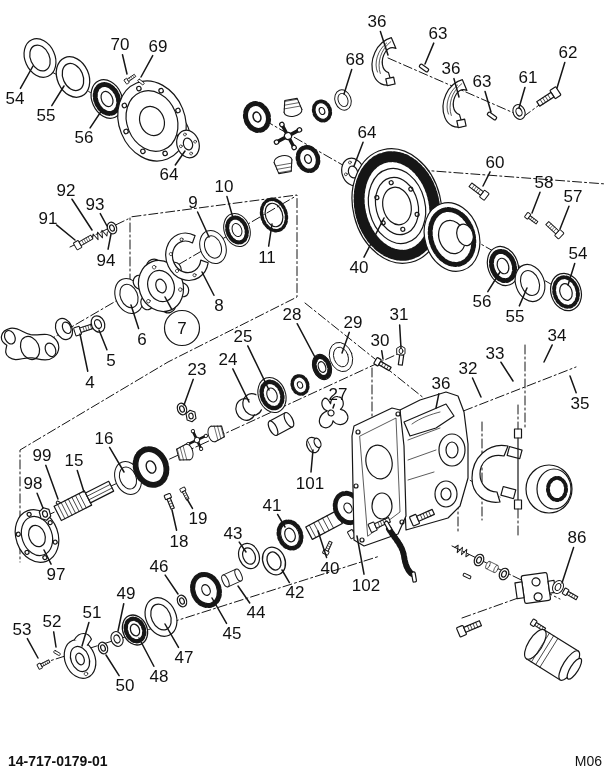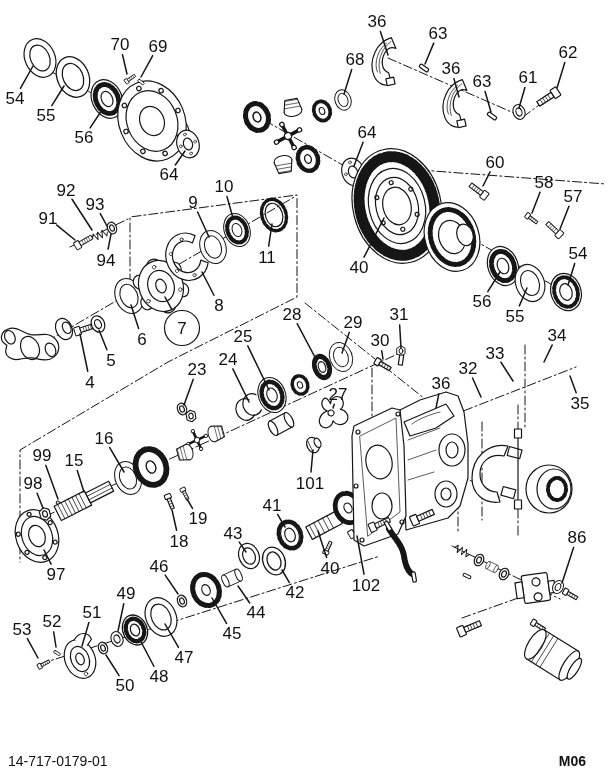--- a/index.html
+++ b/index.html
@@ -11,22 +11,22 @@
   #diagram-svg line,#diagram-svg polyline{
     stroke:#161616;stroke-width:1.2;fill:none;stroke-linecap:round;stroke-linejoin:round;}
   #diagram-svg .f{fill:#ffffff;}
   #diagram-svg .d{stroke-dasharray:2.6 2.2;stroke-width:5;}
   #diagram-svg .thin{stroke-width:.7;}
   #diagram-svg .g{stroke-dasharray:9 3 2 3;stroke-width:1;}
   #diagram-svg .leader{stroke:#161616;stroke-width:1.5;}
   #diagram-svg text.callout{font-family:"Liberation Sans",sans-serif;font-size:17px;
     fill:#111;stroke:none;text-anchor:middle;dominant-baseline:central;}
   .footer-text{position:absolute;font-size:14px;color:#111;bottom:8px;}
-  #footer-left{left:8px;}
-  #footer-right{right:24px;font-weight:bold;}
+  #footer-left{left:8px;font-weight:bold;}
+  #footer-right{right:8px;}
 </style>
 </head>
 <body>
 
 <div id="page">
 <svg id="diagram-svg" width="610" height="777" viewBox="0 0 610 777">
 
   <defs>
     <g id="s-ring">
           <ellipse class="f" rx="15" ry="20"></ellipse>

